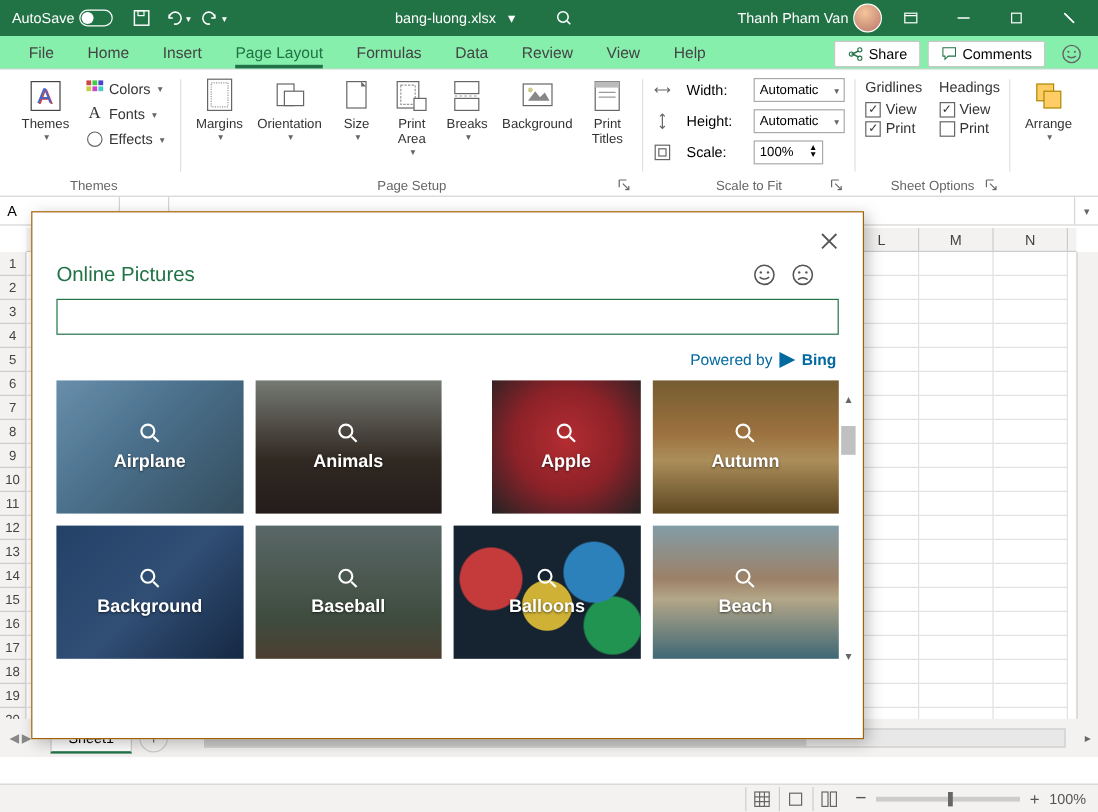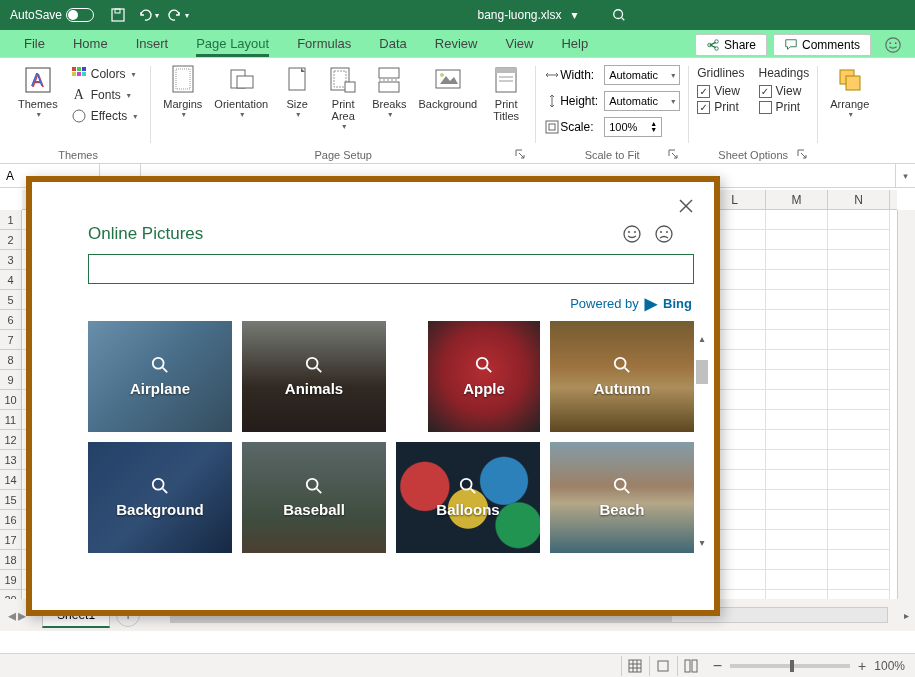--- a/index.html
+++ b/index.html
@@ -33,21 +33,21 @@
 .group-label { font-size: 11px; color: #666; text-align: center; padding: 2px 0; width: 100%; white-space: nowrap; position: relative; }
 .group-sep { width: 1px; background: #e0e0e0; margin: 4px 2px 20px; }
 .dialog-launcher { position: absolute; right: 0; bottom: 2px; width: 12px; height: 12px; }
 
 .big-btn { display: flex; flex-direction: column; align-items: center; padding: 2px 4px; font-size: 11px; color: #333; cursor: pointer; text-align: center; min-width: 42px; }
 .big-icon { width: 32px; height: 32px; display: flex; align-items: center; justify-content: center; margin-bottom: 2px; }
 .small-btn { display: flex; align-items: center; gap: 4px; padding: 2px 5px; font-size: 12px; color: #333; cursor: pointer; }
 .icon-sq { width: 16px; height: 16px; display: inline-flex; align-items: center; justify-content: center; }
 .chev { font-size: 8px; color: #666; margin-left: 2px; }
 
-.scale-row { display: flex; align-items: center; gap: 0; font-size: 12px; margin: 1px 0; }
+.scale-row { display: flex; align-items: center; gap: 12px; font-size: 12px; margin: 1px 0; }
 .scale-input { border: 1px solid #aaa; height: 20px; width: 76px; font-size: 11px; padding: 0 4px; display: flex; align-items: center; justify-content: space-between; background: #fff; }
 .spinner { border: 1px solid #aaa; height: 20px; width: 58px; font-size: 11px; display: flex; align-items: center; padding: 0 4px; background: #fff; }
 
 .check-col { display: flex; flex-direction: column; gap: 2px; font-size: 12px; color: #333; padding-top: 4px; }
 .check-head { font-size: 12px; color: #333; padding-bottom: 2px; }
 .check-row { display: flex; align-items: center; gap: 4px; }
 .checkbox { width: 13px; height: 13px; border: 1px solid #666; display: inline-flex; align-items: center; justify-content: center; font-size: 10px; color: #333; }
 
 
 .formula-bar { height: 24px; display: flex; border-bottom: 1px solid #d4d4d4; }
@@ -76,21 +76,21 @@
 .hbar-thumb { position: absolute; left: 0; width: 70%; top: 0; bottom: 0; background: #cdcdcd; }
 
 
 .statusbar { position: absolute; bottom: 0; left: 0; right: 0; height: 24px; background: #f3f2f1; border-top: 1px solid #d4d4d4; display: flex; align-items: center; justify-content: flex-end; padding: 0 10px; gap: 8px; font-size: 12px; color: #555; }
 .view-btns { display: flex; gap: 0; }
 .view-btn { width: 28px; height: 20px; display: flex; align-items: center; justify-content: center; border-left: 1px solid #ccc; }
 .zoom-slider { width: 120px; height: 4px; background: #ccc; position: relative; }
 .zoom-thumb { position: absolute; left: 50%; top: -4px; width: 4px; height: 12px; background: #666; }
 
 
-.dialog { position: absolute; left: 26px; top: 176px; width: 694px; height: 440px; background: #fff; border: 6px solid #a16207; box-shadow: 3px 3px 12px rgba(0,0,0,0.25); z-index: 10; padding-left: 36px; }
+.dialog { position: absolute; left: 26px; top: 176px; width: 694px; height: 440px; background: #fff; border: 1px solid #a16207; box-shadow: 3px 3px 12px rgba(0,0,0,0.25); z-index: 10; }
 .dialog-close { position: absolute; top: 12px; right: 16px; font-size: 16px; color: #555; cursor: pointer; width: 24px; height: 24px; display: flex; align-items: center; justify-content: center; }
 .dialog-emoji { position: absolute; top: 42px; right: 40px; display: flex; gap: 12px; color: #555; }
 .dialog-title { color: #217346; font-size: 17px; padding: 42px 20px 10px; }
 .search-box { margin: 0 20px; border: 1px solid #217346; height: 30px; padding: 4px 8px; }
 .search-box input { border: none; width: 100%; height: 100%; outline: none; font-size: 13px; }
 .powered { text-align: right; padding: 10px 22px 8px; font-size: 13px; color: #0369a1; display: flex; justify-content: flex-end; align-items: center; gap: 6px; }
 .bing-b { font-weight: bold; font-size: 16px; }
 
 .tile-grid { display: grid; grid-template-columns: repeat(4, 1fr); gap: 10px; padding: 0 20px; }
 .tile { height: 111px; position: relative; cursor: pointer; overflow: hidden; background: #555; }
@@ -151,20 +151,46 @@
   </div>
   <div class="title-center">
     <span>bang-luong.xlsx</span>
     <span style="margin-left:6px">▾</span>
     <span style="margin-left:30px">
       <svg width="14" height="14" viewBox="0 0 16 16">
           <circle cx="7" cy="7" r="5" fill="none" stroke="#fff" stroke-width="1.5"></circle>
           <line x1="11" y1="11" x2="14" y2="14" stroke="#fff" stroke-width="1.5"></line>
         </svg>
     </span>
+  </div>
+  <div class="title-right">
+    <span>Thanh Pham Van</span>
+    <div class="avatar"></div>
+    <div class="win-btn">
+      <svg width="14" height="14" viewBox="0 0 14 14">
+          <rect x="2" y="3" width="10" height="8" fill="none" stroke="#fff"></rect>
+          <line x1="2" y1="5" x2="12" y2="5" stroke="#fff"></line>
+        </svg>
+    </div>
+    <div class="win-btn">
+        <svg width="12" height="12">
+          <line x1="1" y1="6" x2="11" y2="6" stroke="#fff" stroke-width="1.3"></line>
+        </svg>
+      </div>
+    <div class="win-btn">
+        <svg width="12" height="12">
+          <rect x="2" y="2" width="8" height="8" fill="none" stroke="#fff"></rect>
+        </svg>
+      </div>
+    <div class="win-btn">
+        <svg width="12" height="12">
+          <line x1="2" y2="10" x2="10" y1="2" stroke="#fff" stroke-width="1.3"></line>
+          <line x1="2" y1="2" x2="10" y2="10" stroke="#fff" stroke-width="1.3"></line>
+        </svg>
+      </div>
   </div>
 </div>
 
 <div class="tabs">
   <div class="tab">File</div>
   <div class="tab">Home</div>
   <div class="tab">Insert</div>
   <div class="tab active">Page Layout</div>
   <div class="tab">Formulas</div>
   <div class="tab">Data</div>

